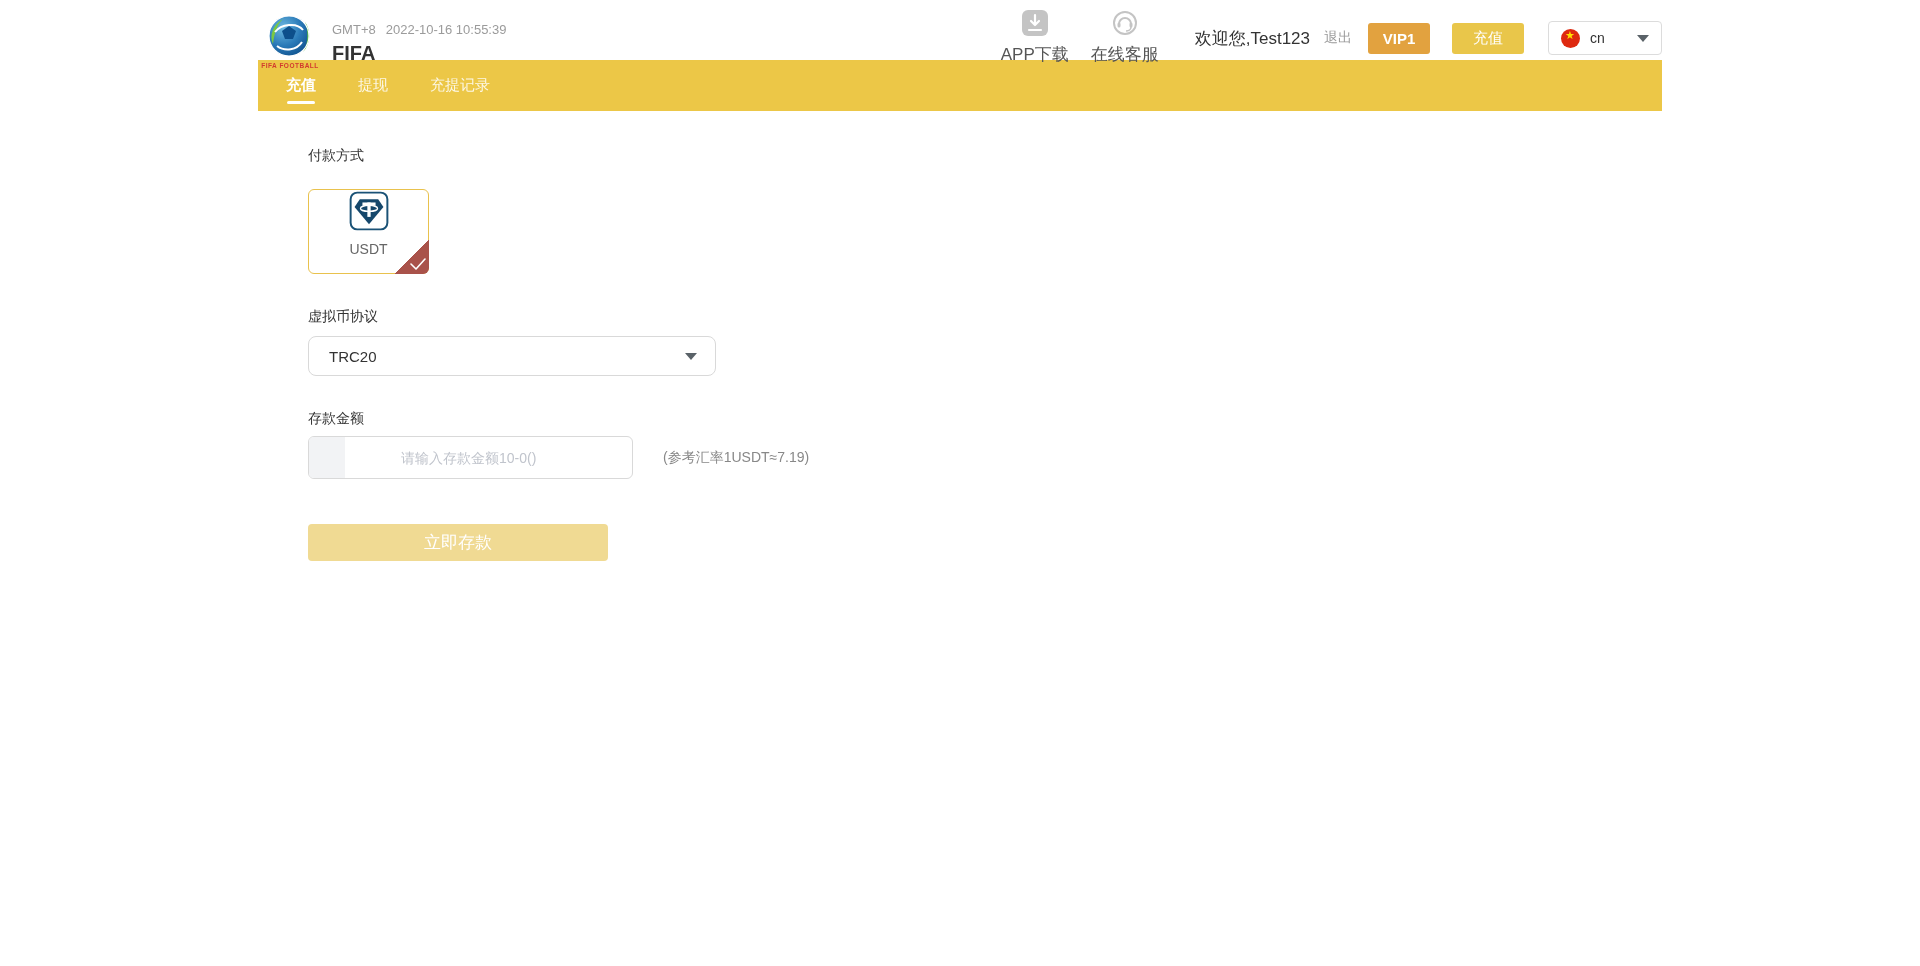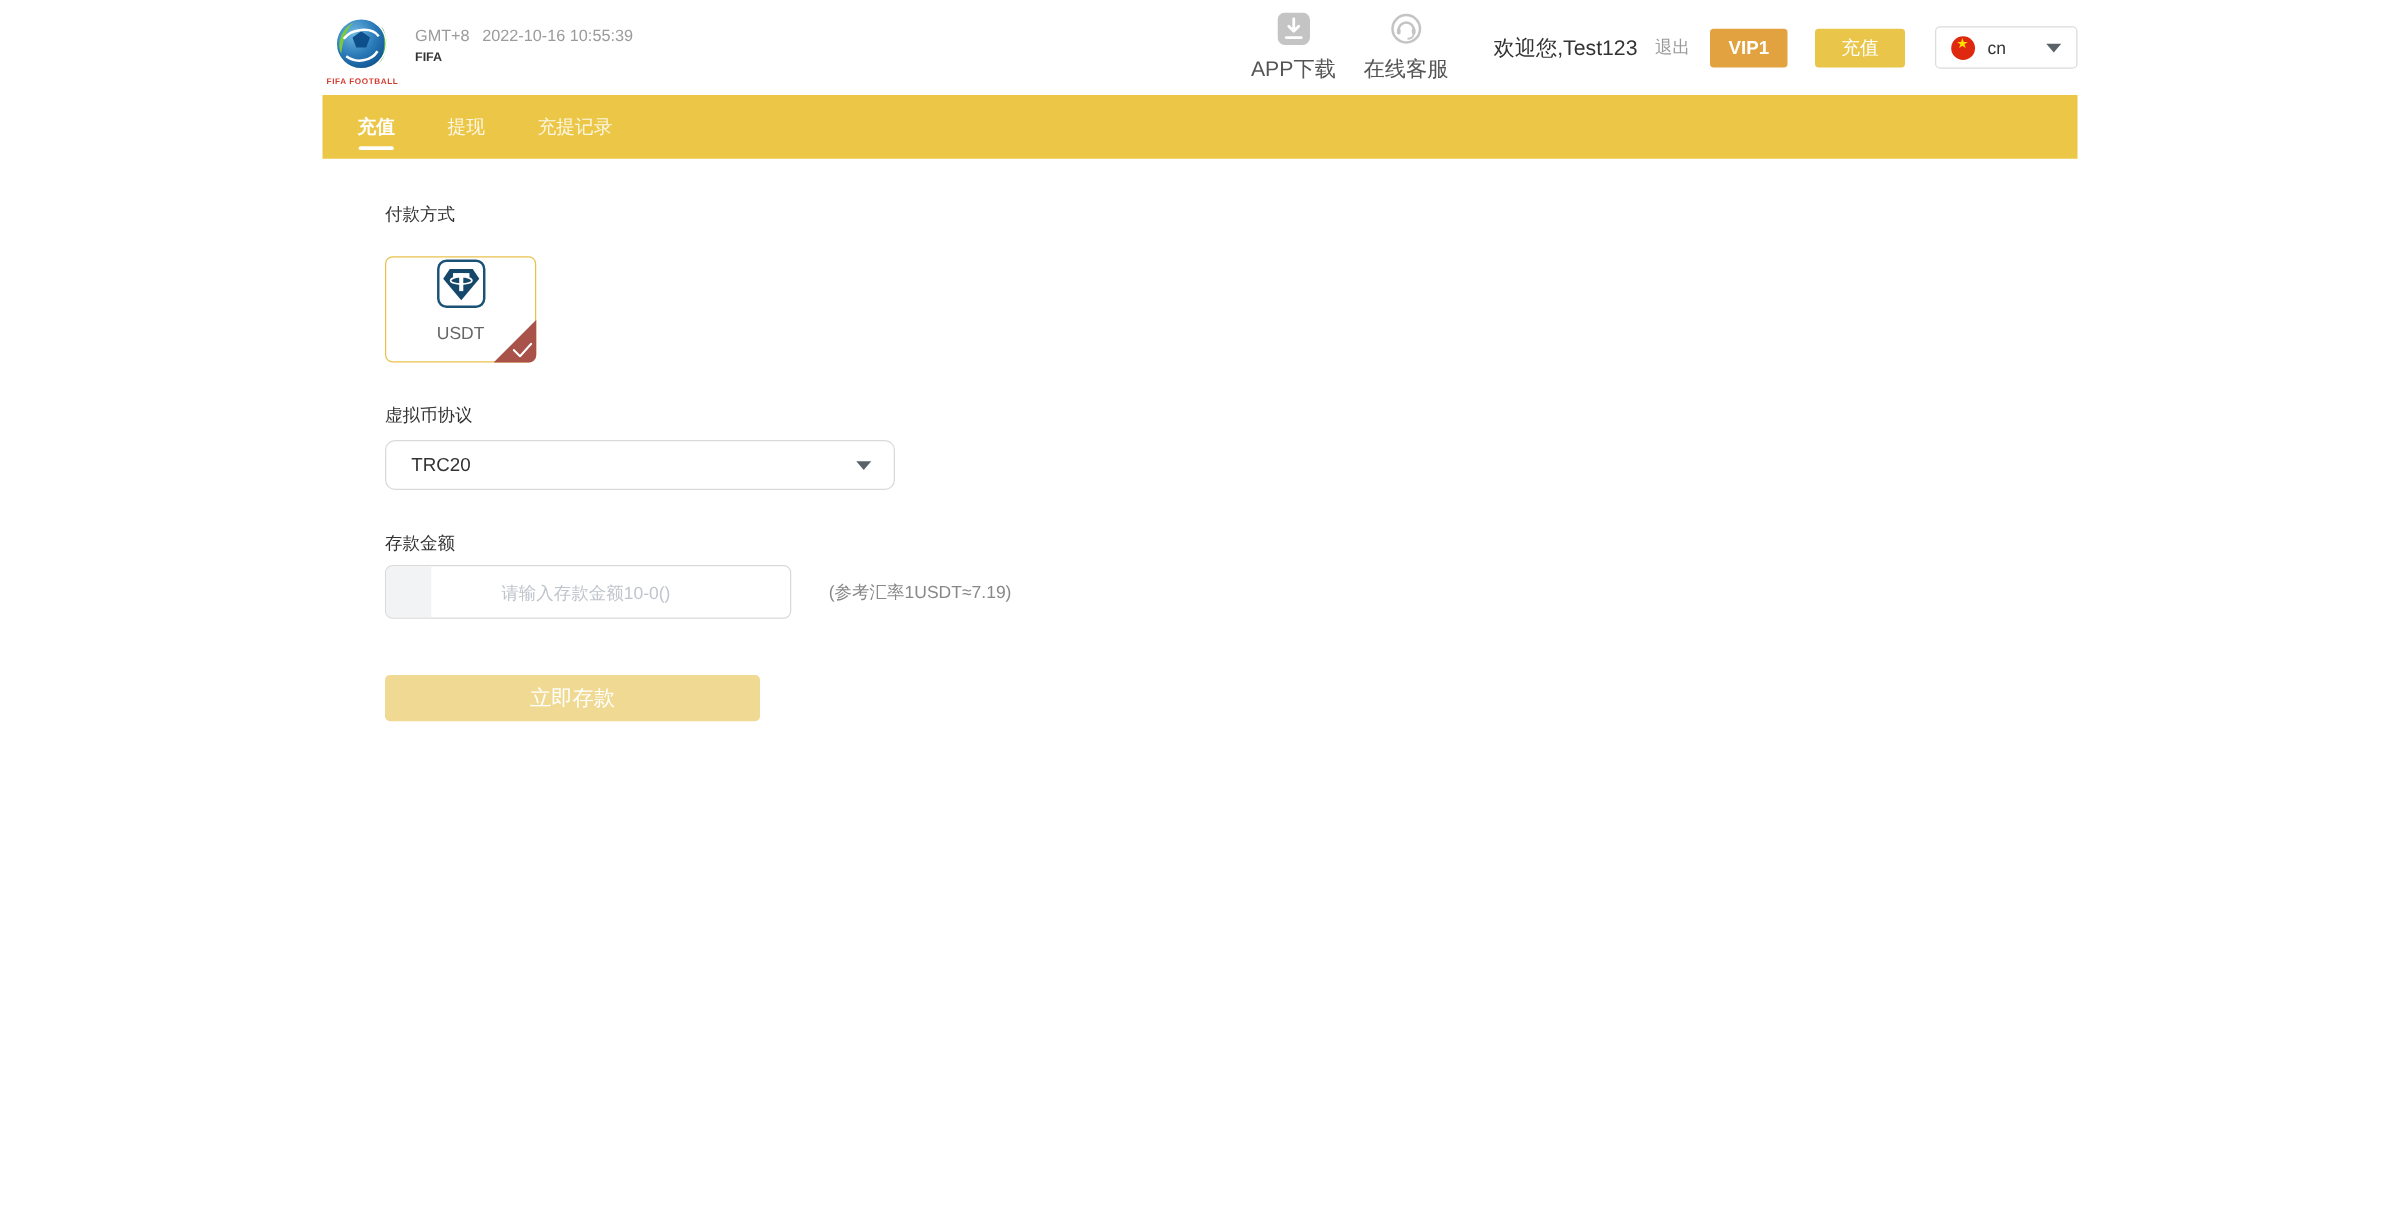--- a/index.html
+++ b/index.html
@@ -2,29 +2,29 @@
 <html><head>
 <meta charset="utf-8">
 <style>
   * { margin:0; padding:0; box-sizing:border-box; }
   html,body { width:1920px; height:966px; background:#ffffff; overflow:hidden;
     font-family:"Liberation Sans","DejaVu Sans",sans-serif; }
 
   .shell { width:1404px; margin:0 auto; }
 
   
-  .header { height:76px; background:#fff; }
+  .header { height:60px; background:#fff; }
   .header-inner { height:76px; display:flex; align-items:center; justify-content:space-between; }
   .header-left { display:flex; align-items:flex-start; padding-top:6px; }
   .logo { width:64px; text-align:center; cursor:pointer; }
   .logo-caption { font-size:6.5px; font-weight:bold; color:#d23b2f; letter-spacing:.5px; margin-top:-2px; white-space:nowrap; }
   .time-block { margin-left:10px; padding-top:8px; }
   .time-line { font-size:13px; color:#9b9b9b; }
   .time-line .tz { margin-right:10px; }
-  .site-name { font-size:10px; font-weight:bold; color:#333; margin-top:5px; }
+  .site-name { font-size:20px; font-weight:bold; color:#333; margin-top:5px; }
 
   .header-right { display:flex; align-items:center; }
   .icon-item { display:flex; flex-direction:column; align-items:center; margin-right:22px; cursor:pointer; }
   .icon-item .lbl { font-size:17px; color:#555; margin-top:3px; white-space:nowrap; }
   .welcome { font-size:17px; color:#333; margin:0 0 0 14px; white-space:nowrap; }
   .logout { font-size:14px; color:#999; margin:0 16px 0 14px; cursor:pointer; white-space:nowrap; }
   .vip-badge { width:62px; height:31px; background:#e2a23f; color:#fff; font-size:15px; font-weight:bold;
     border-radius:3px; display:flex; align-items:center; justify-content:center; margin-right:22px; }
   .top-recharge { width:72px; height:31px; background:#e9c64a; color:#fff; font-size:15px;
     border-radius:3px; border:none; display:flex; align-items:center; justify-content:center; cursor:pointer; margin-right:24px; }

